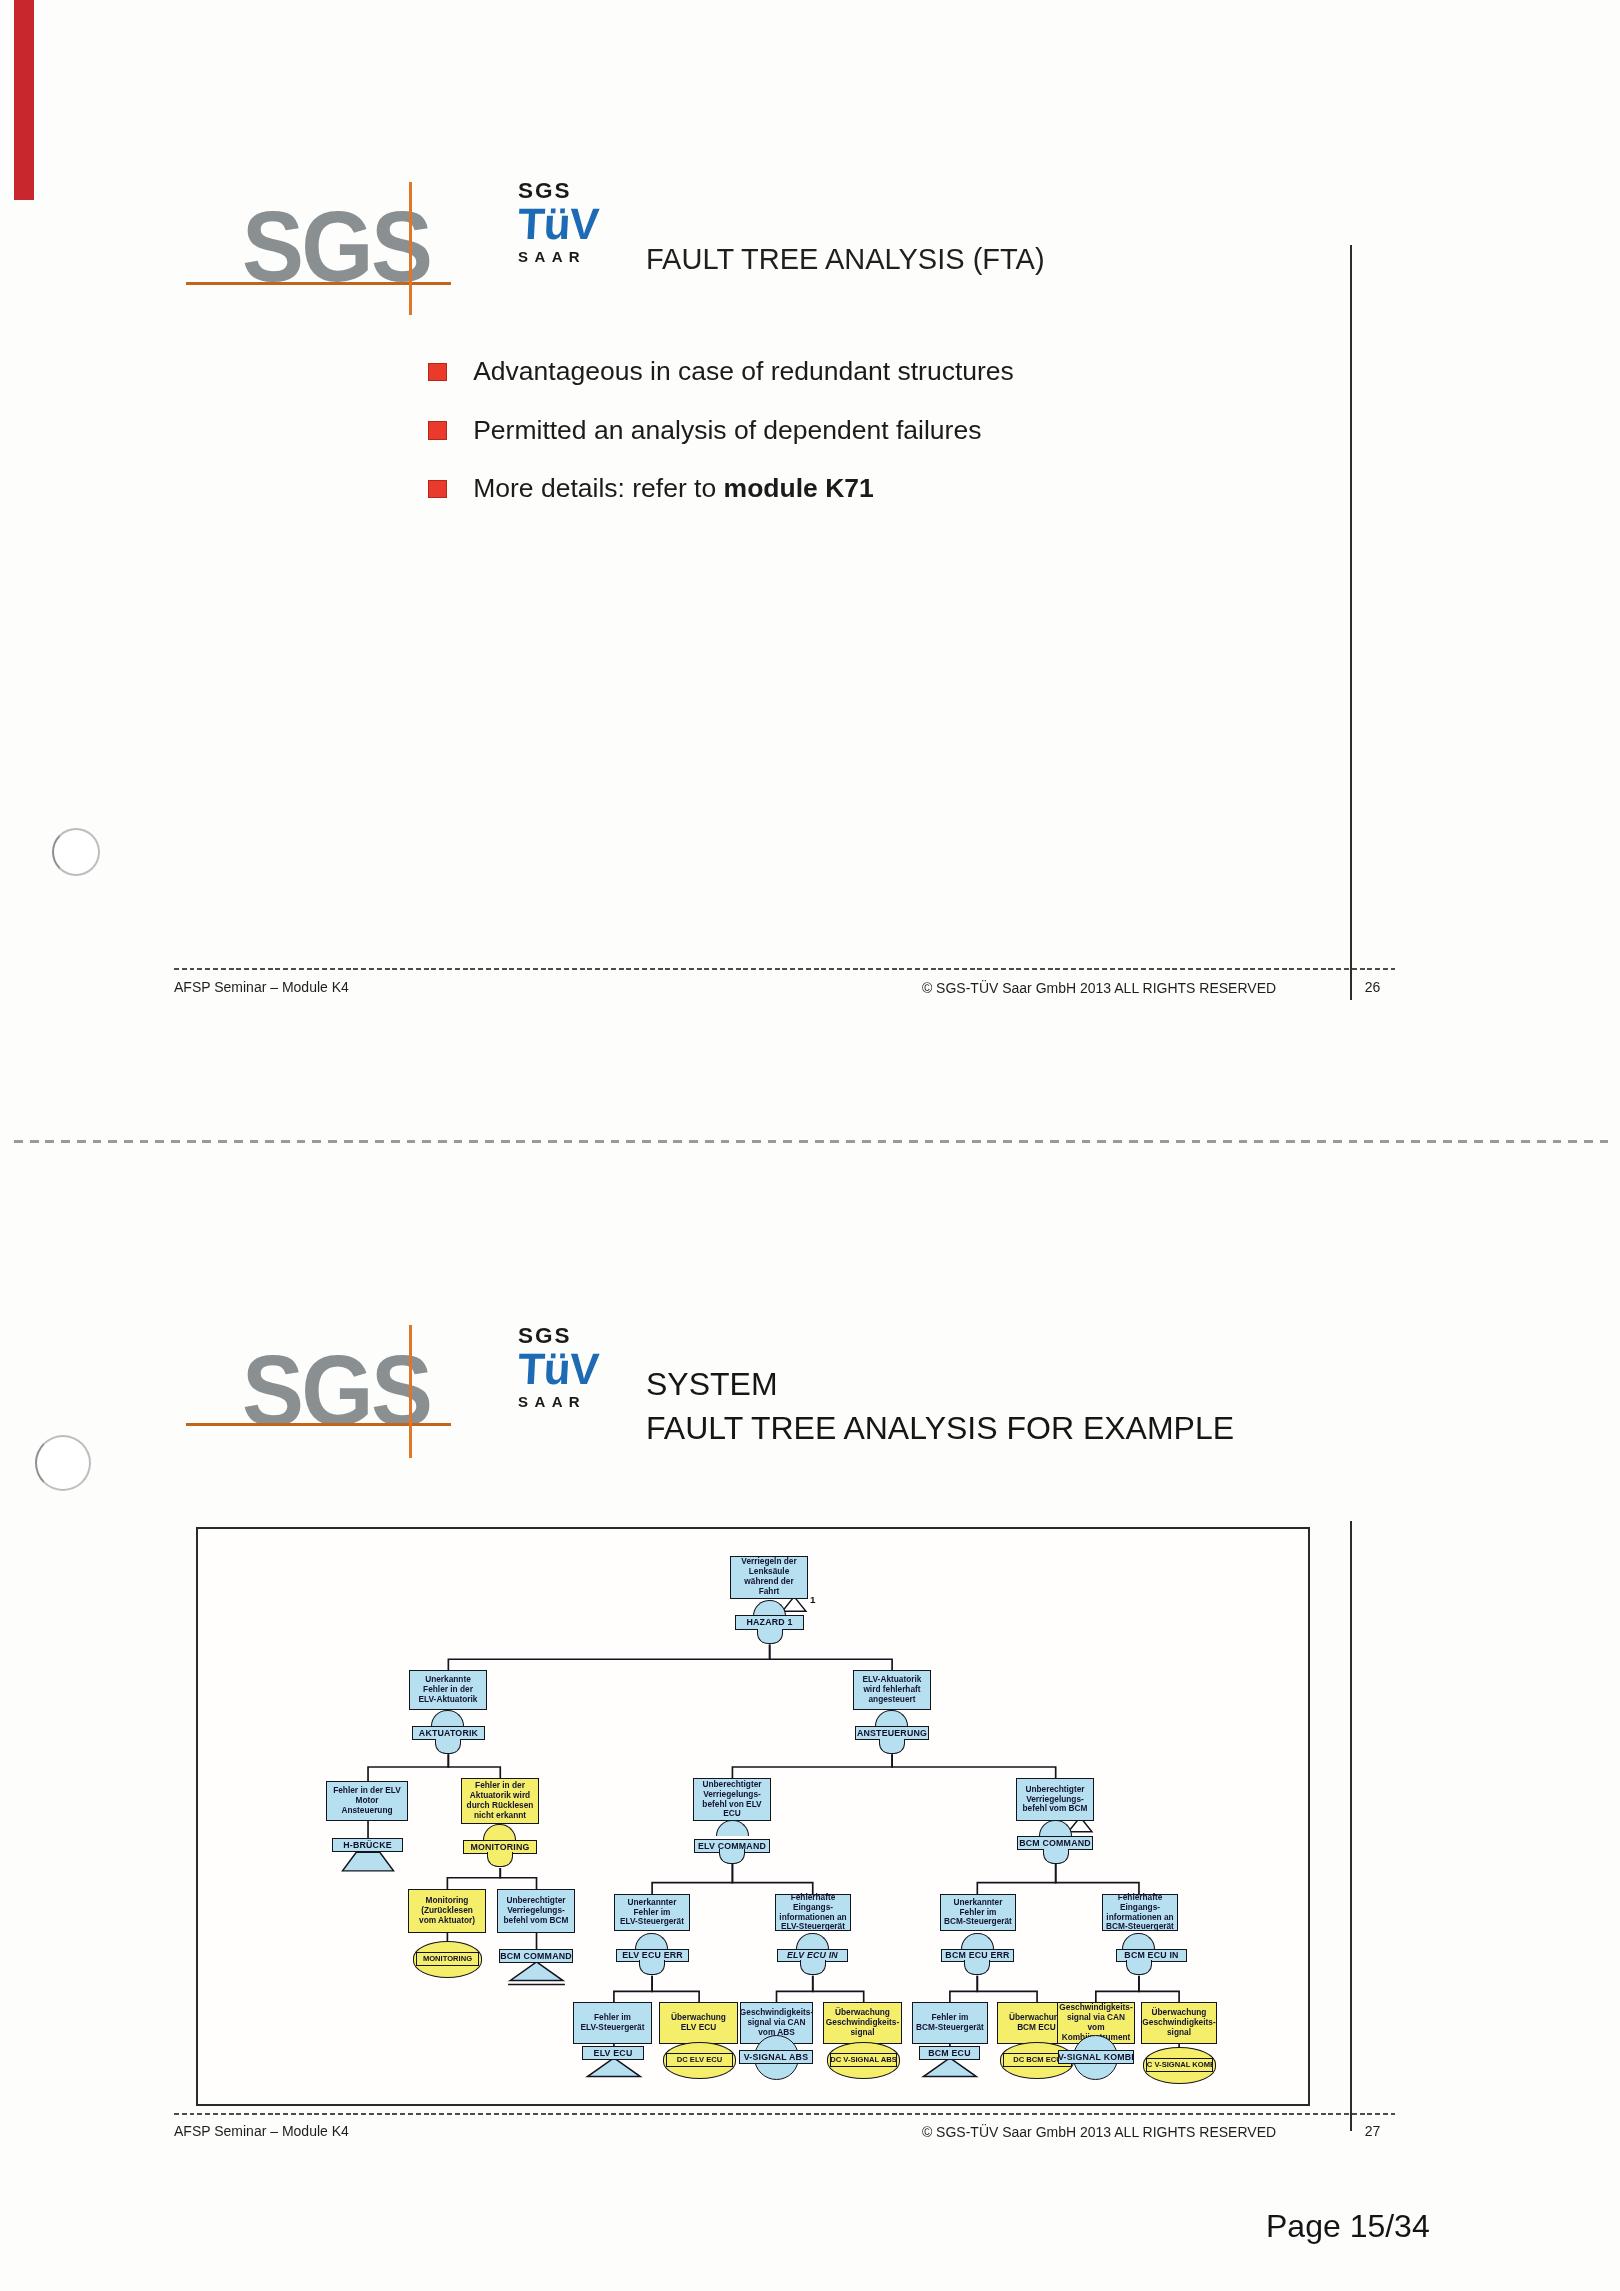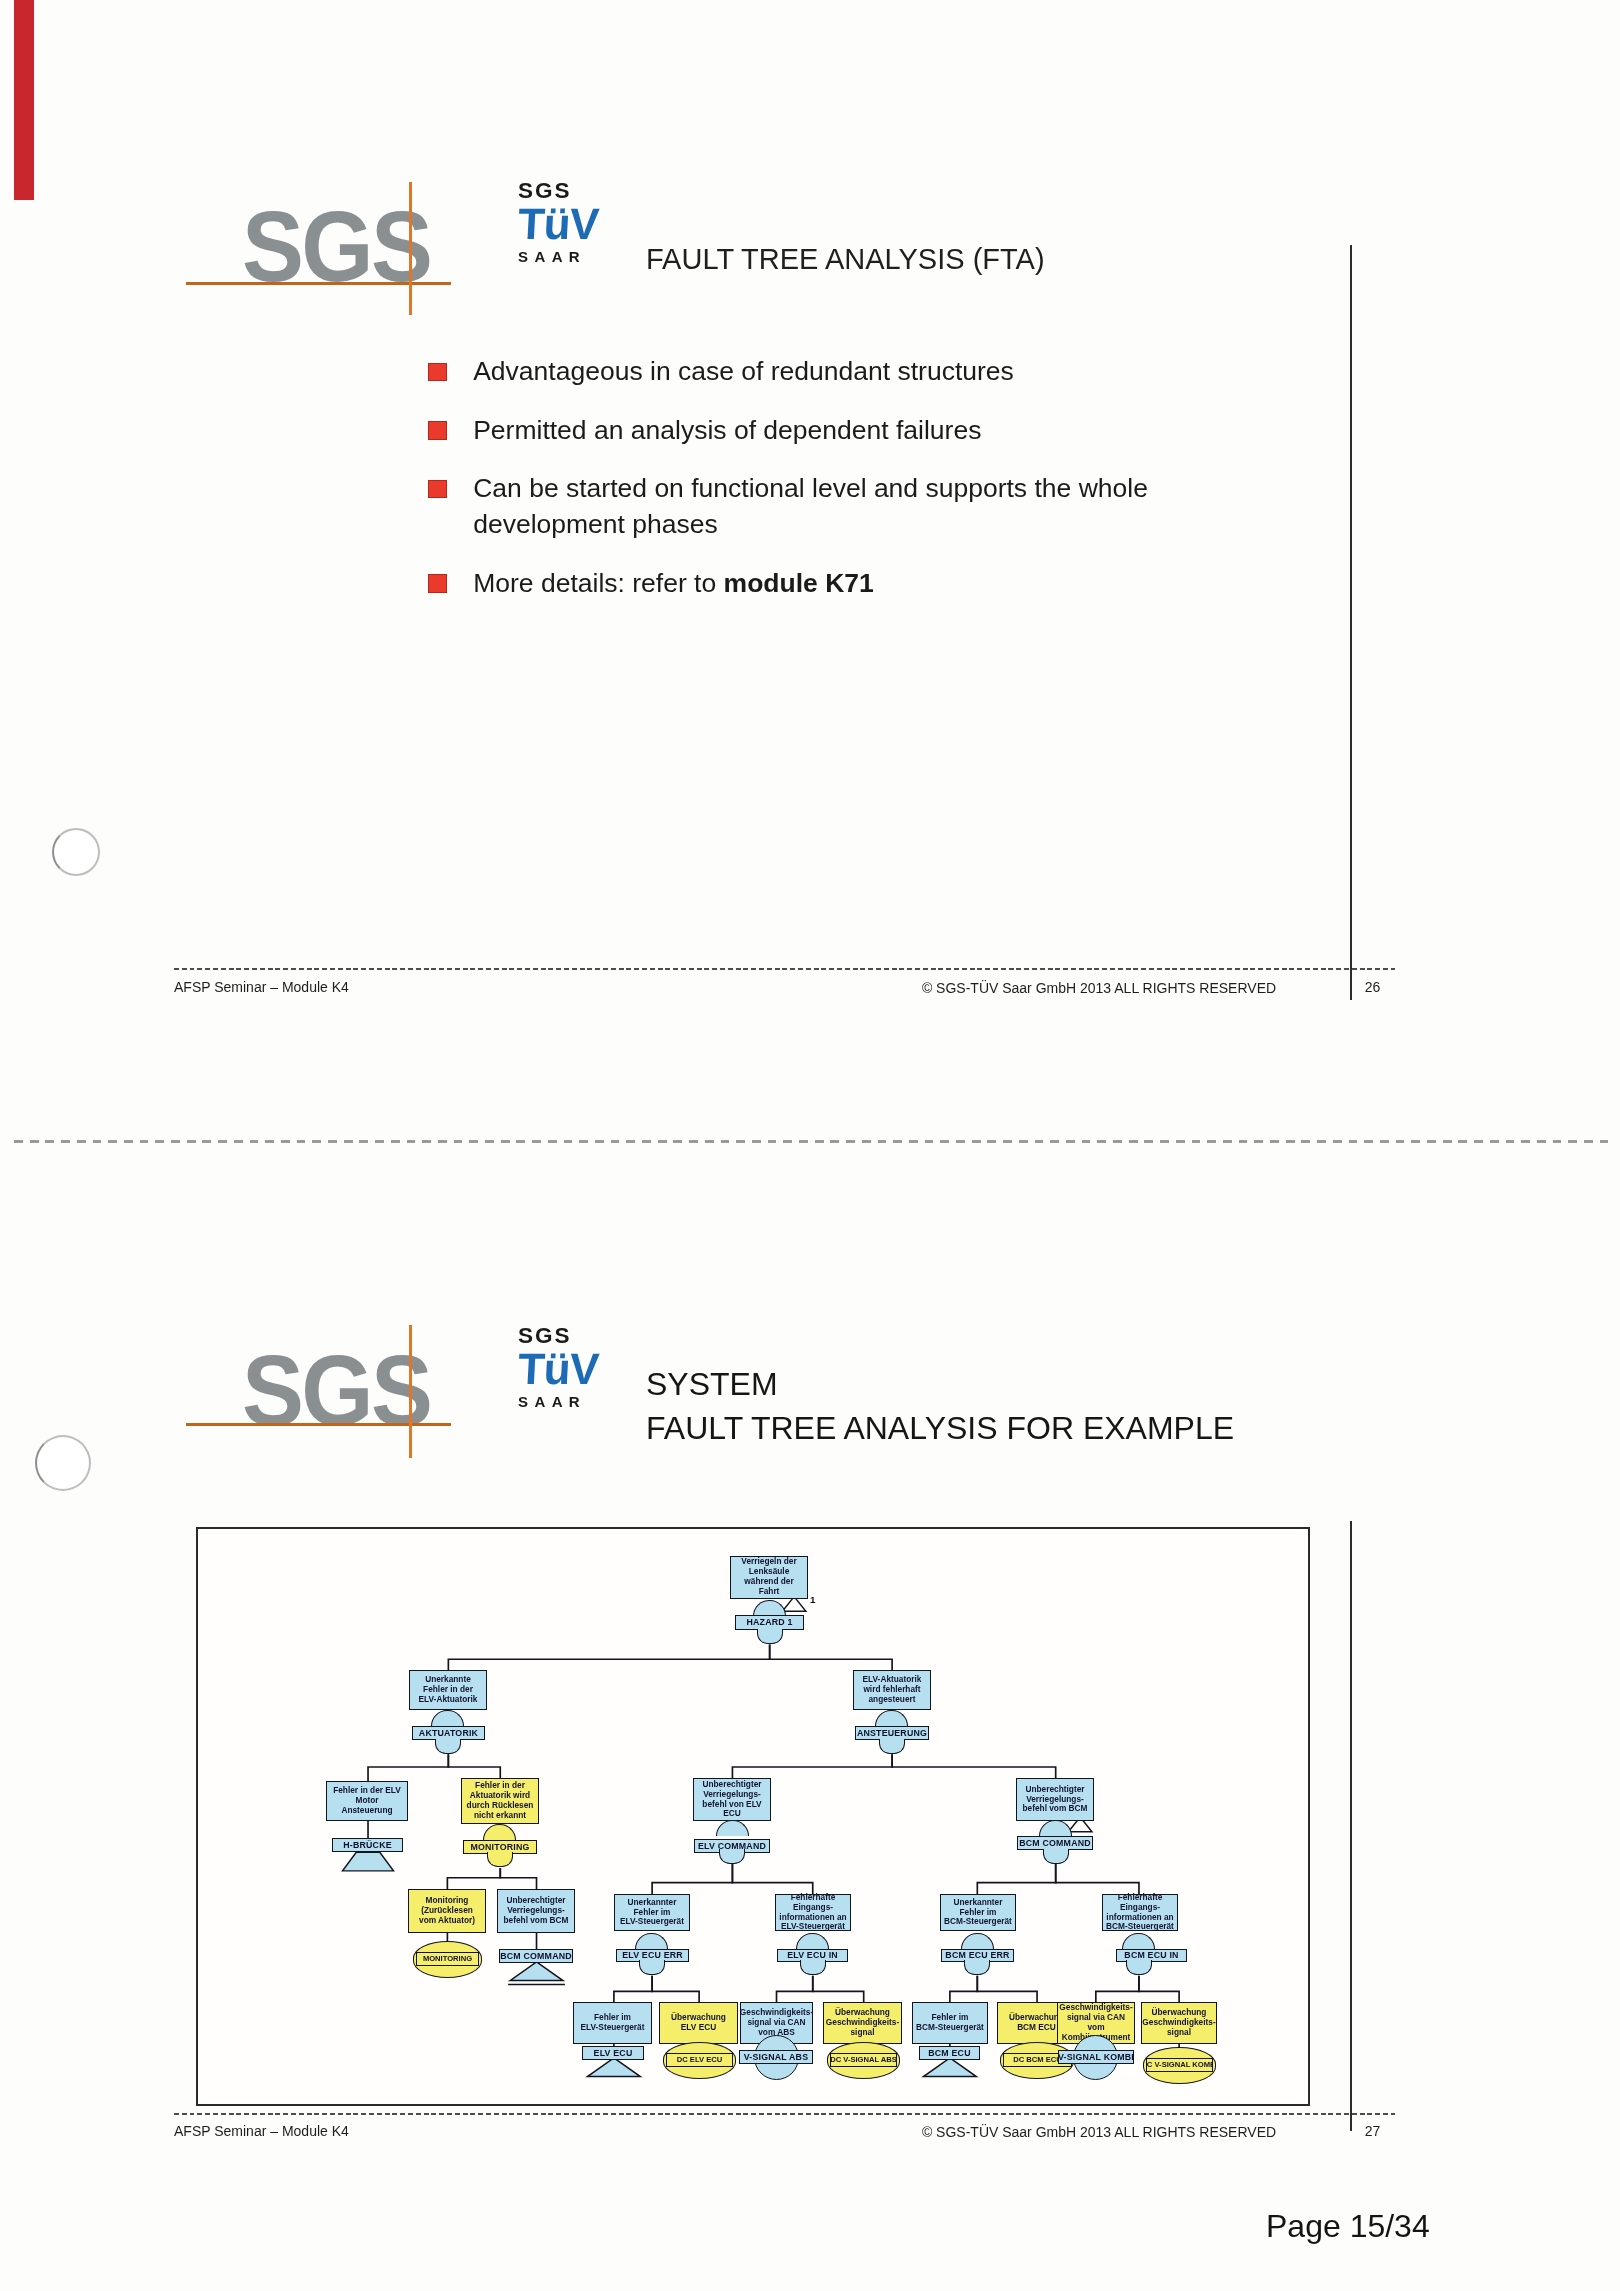--- a/index.html
+++ b/index.html
@@ -75,24 +75,20 @@
   <div class="abs slide-title" style="left:646px;top:242px;">FAULT TREE ANALYSIS (FTA)</div>
 
   <div class="abs bullet-list" style="left:428px;top:353px;">
       <div class="bullet">
         <span class="bullet-square"></span>
         <span class="bullet-text">Advantageous in case of redundant structures</span>
       </div>
       <div class="bullet">
         <span class="bullet-square"></span>
         <span class="bullet-text">Permitted an analysis of dependent failures</span>
-      </div>
-      <div class="bullet">
-        <span class="bullet-square"></span>
-        <span class="bullet-text">Can be started on functional level and supports the whole<br>development phases</span>
       </div>
       <div class="bullet">
         <span class="bullet-square"></span>
         <span class="bullet-text">More details: refer to <b>module K71</b></span>
       </div>
     </div>
 
   <div class="abs f-dotline" style="left:174px;top:968px;width:1221px;"></div>
   <div class="abs f-small" style="left:174px;top:979px;">AFSP Seminar – Module K4</div>
   <div class="abs f-small f-right" style="left:863px;top:980px;">© SGS-TÜV Saar GmbH 2013 ALL RIGHTS RESERVED</div>
@@ -206,21 +202,21 @@
       <div class="tbox" style="left: 416px; top: 365px; width: 76px; height: 37px; background: rgb(182, 223, 240);">
         <div>Unerkannter<br>Fehler im<br>ELV-Steuergerät</div>
       </div>
       <div class="dome" style="left: 437px; top: 404px; width: 33px; height: 15.7px; background: rgb(182, 223, 240);"></div>
       <div class="plate" style="left: 418px; top: 420px; width: 73px; height: 12.7px; background: rgb(182, 223, 240);">ELV ECU ERR</div>
       <div class="skirt" style="left: 441px; top: 431px; width: 25.5px; height: 14.7px; background: rgb(182, 223, 240);"></div>
       <div class="tbox" style="left: 577px; top: 365px; width: 76px; height: 37px; background: rgb(182, 223, 240);">
         <div>Fehlerhafte<br>Eingangs-<br>informationen an<br>ELV-Steuergerät</div>
       </div>
       <div class="dome" style="left: 598px; top: 404px; width: 33px; height: 15.7px; background: rgb(182, 223, 240);"></div>
-      <div class="plate" style="left: 579px; top: 420px; width: 71px; height: 12.7px; background: rgb(182, 223, 240);">ELV ECU IN</div>
+      <div class="plate" style="left: 579px; top: 420px; width: 71px; height: 12.7px; background: rgb(182, 223, 240); font-style: italic;">ELV ECU IN</div>
       <div class="skirt" style="left: 602px; top: 431px; width: 25.5px; height: 14.7px; background: rgb(182, 223, 240);"></div>
       <div class="tbox" style="left: 742px; top: 365px; width: 76px; height: 37px; background: rgb(182, 223, 240);">
         <div>Unerkannter<br>Fehler im<br>BCM-Steuergerät</div>
       </div>
       <div class="dome" style="left: 763px; top: 404px; width: 33px; height: 15.7px; background: rgb(182, 223, 240);"></div>
       <div class="plate" style="left: 743px; top: 420px; width: 73px; height: 12.7px; background: rgb(182, 223, 240);">BCM ECU ERR</div>
       <div class="skirt" style="left: 766px; top: 431px; width: 25.5px; height: 14.7px; background: rgb(182, 223, 240);"></div>
       <div class="tbox" style="left: 904px; top: 365px; width: 76px; height: 37px; background: rgb(182, 223, 240);">
         <div>Fehlerhafte<br>Eingangs-<br>informationen an<br>BCM-Steuergerät</div>
       </div>

